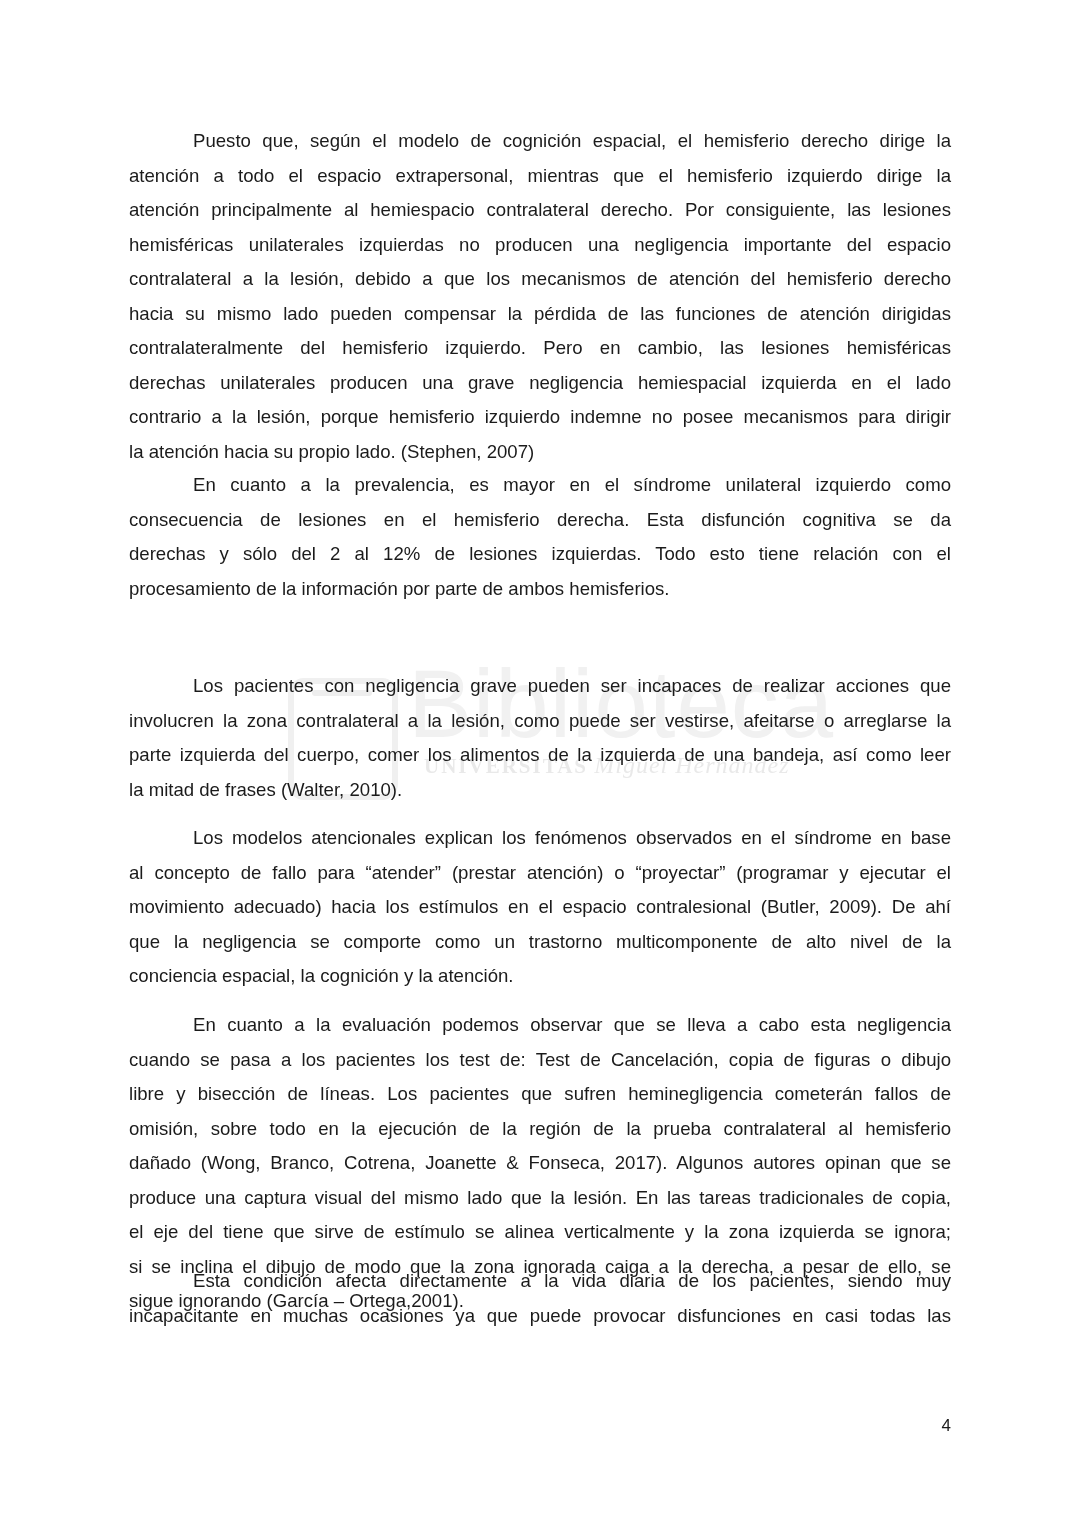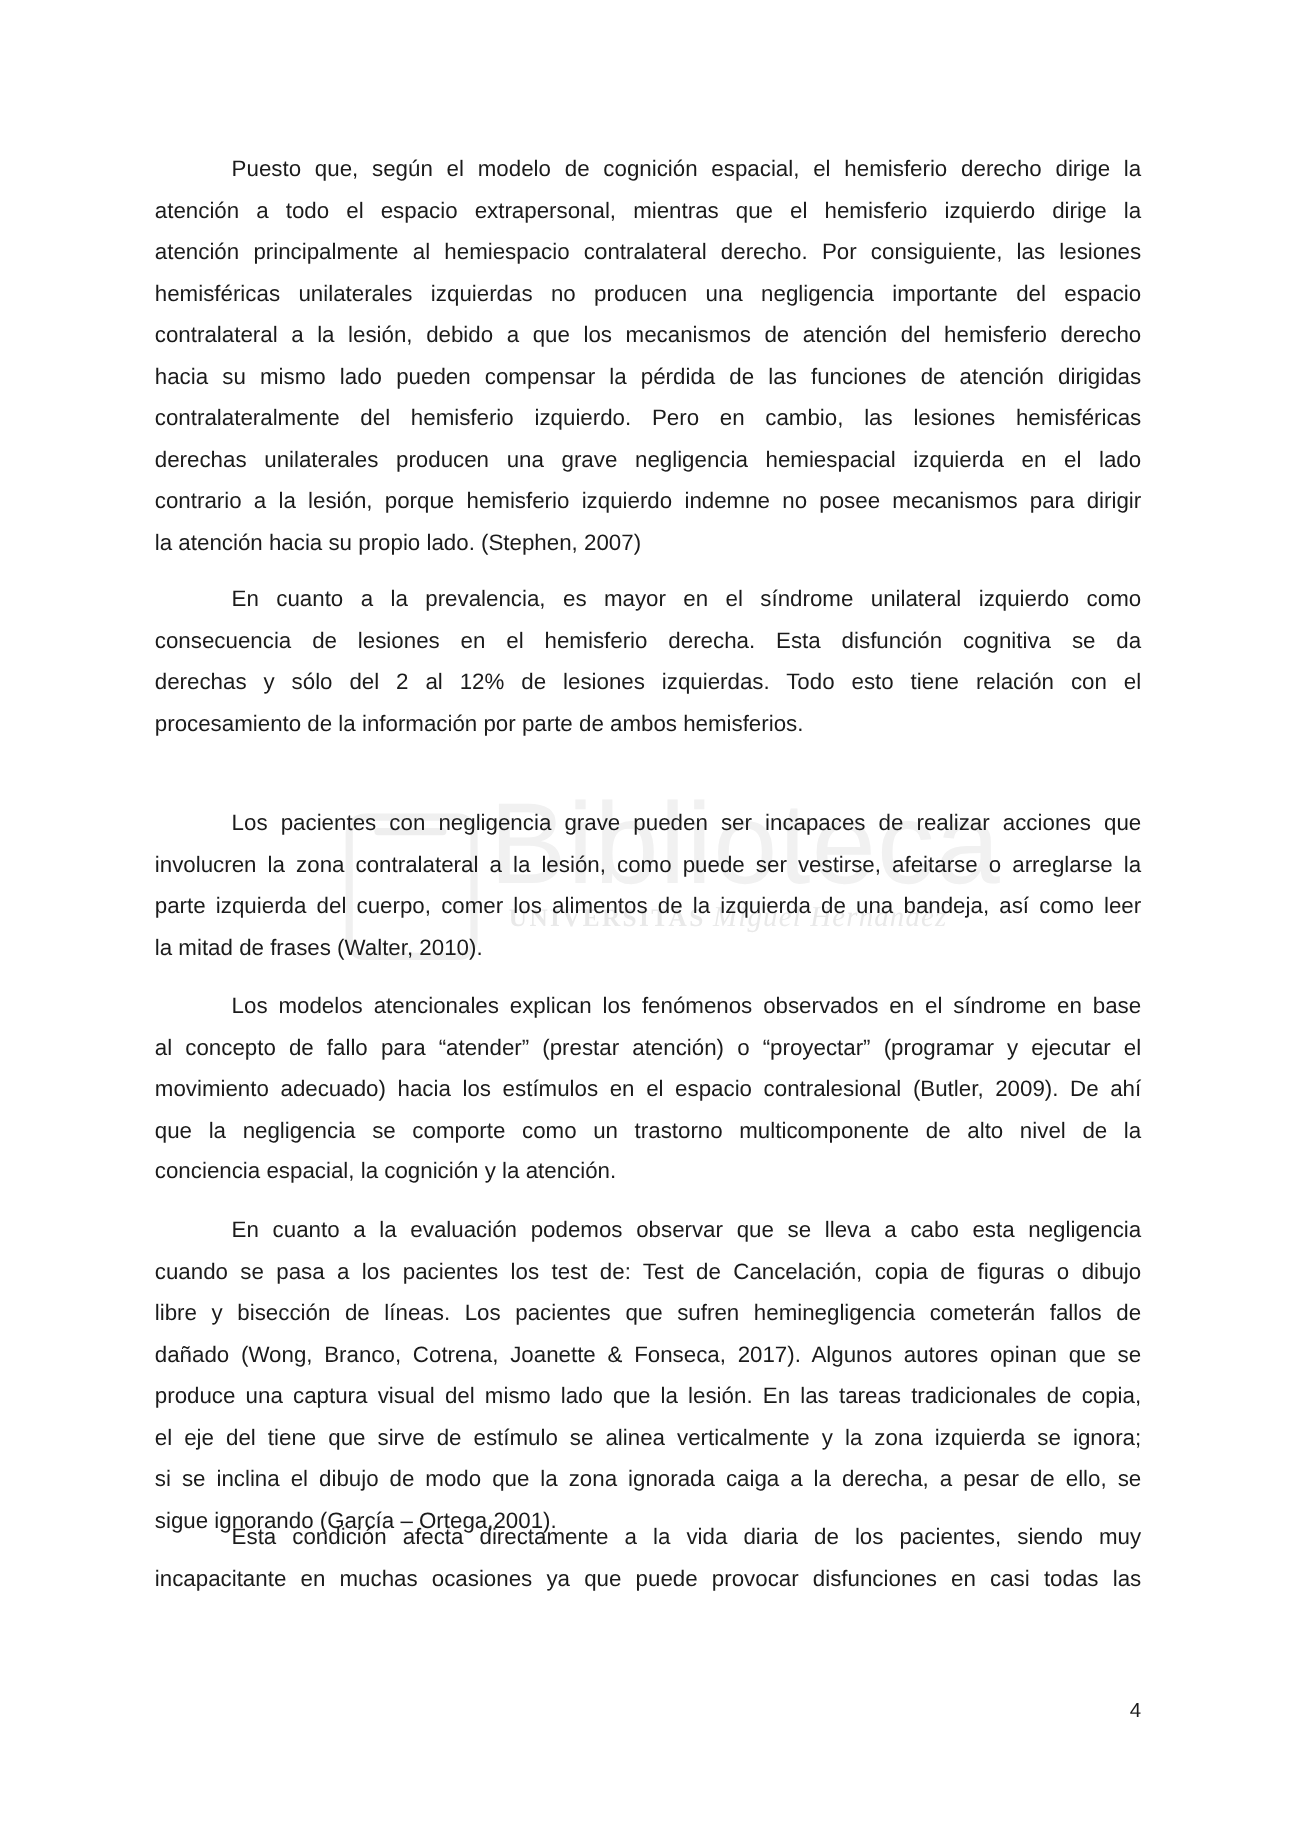--- a/index.html
+++ b/index.html
@@ -147,21 +147,21 @@
       <span class="line">atención principalmente al hemiespacio contralateral derecho. Por consiguiente, las lesiones</span>
       <span class="line">hemisféricas unilaterales izquierdas no producen una negligencia importante del espacio</span>
       <span class="line">contralateral a la lesión, debido a que los mecanismos de atención del hemisferio derecho</span>
       <span class="line">hacia su mismo lado pueden compensar la pérdida de las funciones de atención dirigidas</span>
       <span class="line">contralateralmente del hemisferio izquierdo. Pero en cambio, las lesiones hemisféricas</span>
       <span class="line">derechas unilaterales producen una grave negligencia hemiespacial izquierda en el lado</span>
       <span class="line">contrario a la lesión, porque hemisferio izquierdo indemne no posee mecanismos para dirigir</span>
       <span class="line last">la atención hacia su propio lado. (Stephen, 2007)</span>
     </div>
 
-    <div class="para" style="top:482px;">
+    <div class="para" style="top:468px;">
       <span class="line indent">En cuanto a la prevalencia, es mayor en el síndrome unilateral izquierdo como</span>
       <span class="line">consecuencia de lesiones en el hemisferio derecha. Esta disfunción cognitiva se da</span>
       <span class="line">derechas y sólo del 2 al 12% de lesiones izquierdas. Todo esto tiene relación con el</span>
       <span class="line last">procesamiento de la información por parte de ambos hemisferios.</span>
     </div>
 
     <div class="para" style="top:669px;">
       <span class="line indent">Los pacientes con negligencia grave pueden ser incapaces de realizar acciones que</span>
       <span class="line">involucren la zona contralateral a la lesión, como puede ser vestirse, afeitarse o arreglarse la</span>
       <span class="line">parte izquierda del cuerpo, comer los alimentos de la izquierda de una bandeja, así como leer</span>
@@ -173,20 +173,21 @@
       <span class="line">al concepto de fallo para “atender” (prestar atención) o “proyectar” (programar y ejecutar el</span>
       <span class="line">movimiento adecuado) hacia los estímulos en el espacio contralesional (Butler, 2009). De ahí</span>
       <span class="line">que la negligencia se comporte como un trastorno multicomponente de alto nivel de la</span>
       <span class="line last">conciencia espacial, la cognición y la atención.</span>
     </div>
 
     <div class="para" style="top:1008px;">
       <span class="line indent">En cuanto a la evaluación podemos observar que se lleva a cabo esta negligencia</span>
       <span class="line">cuando se pasa a los pacientes los test de: Test de Cancelación, copia de figuras o dibujo</span>
       <span class="line">libre y bisección de líneas. Los pacientes que sufren heminegligencia cometerán fallos de</span>
+      <span class="line">omisión, sobre todo en la ejecución de la región de la prueba contralateral al hemisferio</span>
       <span class="line">dañado (Wong, Branco, Cotrena, Joanette &amp; Fonseca, 2017). Algunos autores opinan que se</span>
       <span class="line">produce una captura visual del mismo lado que la lesión. En las tareas tradicionales de copia,</span>
       <span class="line">el eje del tiene que sirve de estímulo se alinea verticalmente y la zona izquierda se ignora;</span>
       <span class="line">si se inclina el dibujo de modo que la zona ignorada caiga a la derecha, a pesar de ello, se</span>
       <span class="line last">sigue ignorando (García – Ortega,2001).</span>
     </div>
 
     <div class="para" style="top:1264px;">
       <span class="line indent">Esta condición afecta directamente a la vida diaria de los pacientes, siendo muy</span>
       <span class="line">incapacitante en muchas ocasiones ya que puede provocar disfunciones en casi todas las</span>

